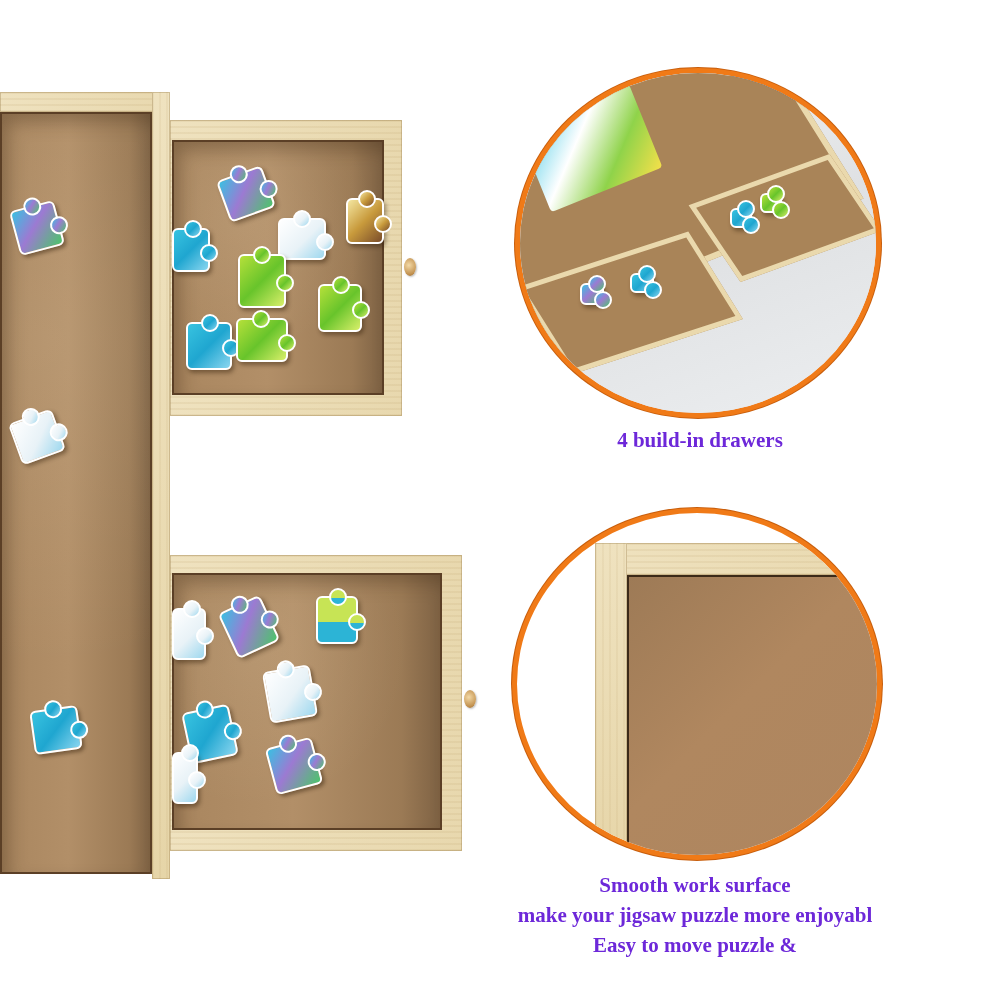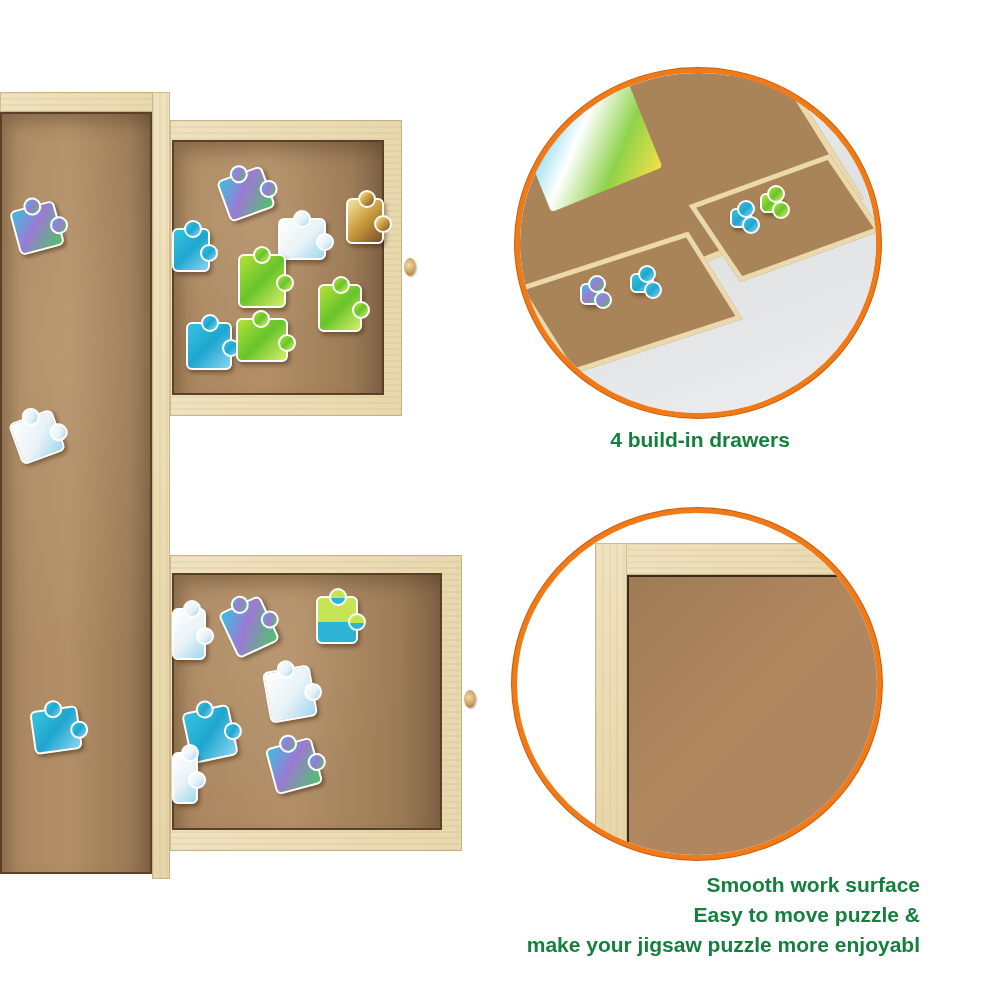--- a/index.html
+++ b/index.html
@@ -60,22 +60,22 @@
     
     .ring {
       position: absolute; border-radius: 50%;
       border: 5px solid #f07a17;
       box-shadow: 0 0 0 1px #c85e0c;
       overflow: hidden;
       background: #ffffff;
     }
 
     .caption {
-      position: absolute; text-align: center; color: #15803d;
-      font-family: Liberation Sans, sans-serif; font-weight: bold;
+      position: absolute; text-align: center; color: #6d28d9;
+      font-family: Liberation Serif, serif; font-weight: bold;
       font-size: 21px; line-height: 30px; white-space: nowrap;
     }
   </style>
 </head>
 <body>
 
 <div class="abs" style="left:0;top:0;width:480px;height:1000px;">
 
   <div class="abs wood-h" style="left:0;top:92px;width:170px;height:20px;"></div>
   <div class="abs wood" style="left:152px;top:92px;width:18px;height:787px;"></div>
@@ -134,17 +134,17 @@
 <div class="caption" style="left:480px;top:425px;width:440px;">
   <div>4 build-in drawers</div>
 </div>
 
 <div class="ring" style="left:512px;top:508px;width:360px;height:342px;">
   <div class="abs wood-h" style="left:78px;top:30px;width:320px;height:32px;"></div>
   <div class="abs wood" style="left:78px;top:30px;width:32px;height:330px;"></div>
   <div class="abs cork-flat" style="left:110px;top:62px;width:300px;height:300px;box-shadow: inset 2px 2px 0 #3c2a18;"></div>
 </div>
 
-<div class="caption" style="left:470px;top:870px;width:450px;text-align:right;">
+<div class="caption" style="left:470px;top:870px;width:450px;">
   <div>Smooth work surface</div>
+  <div>make your jigsaw puzzle more enjoyabl</div>
   <div>Easy to move puzzle &amp;</div>
-  <div>make your jigsaw puzzle more enjoyabl</div>
 </div>
 
 </body></html>

